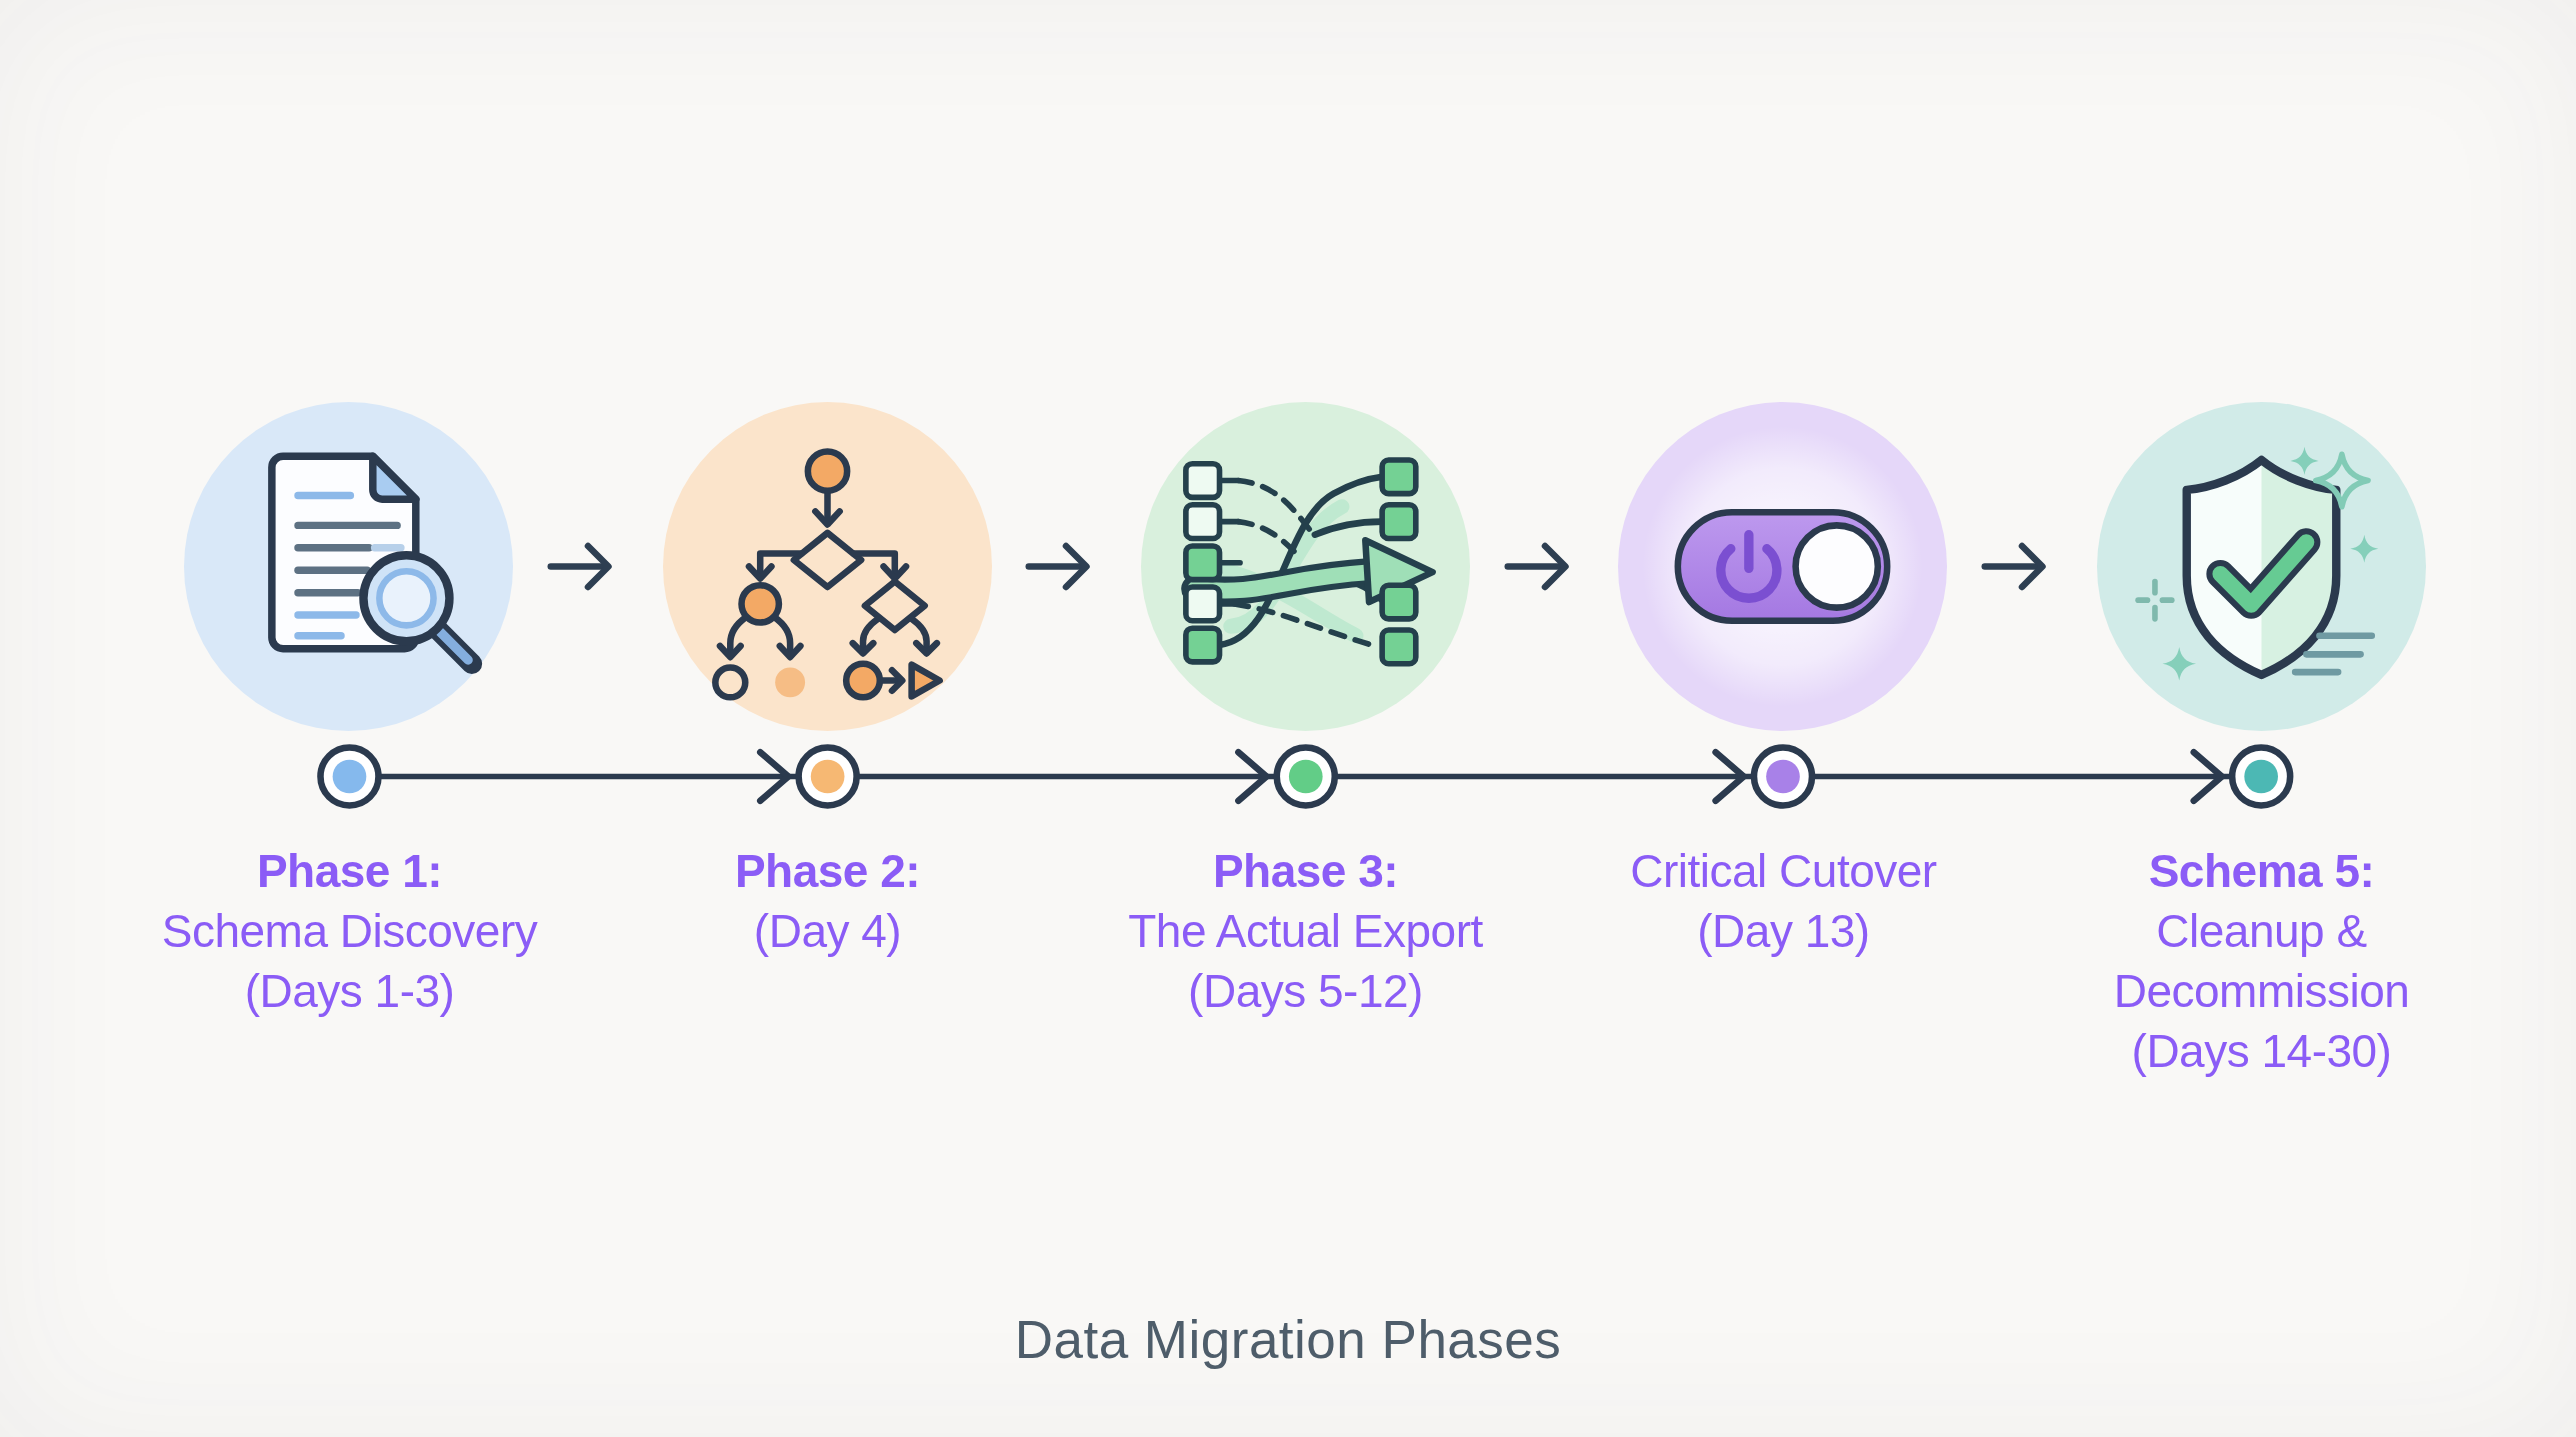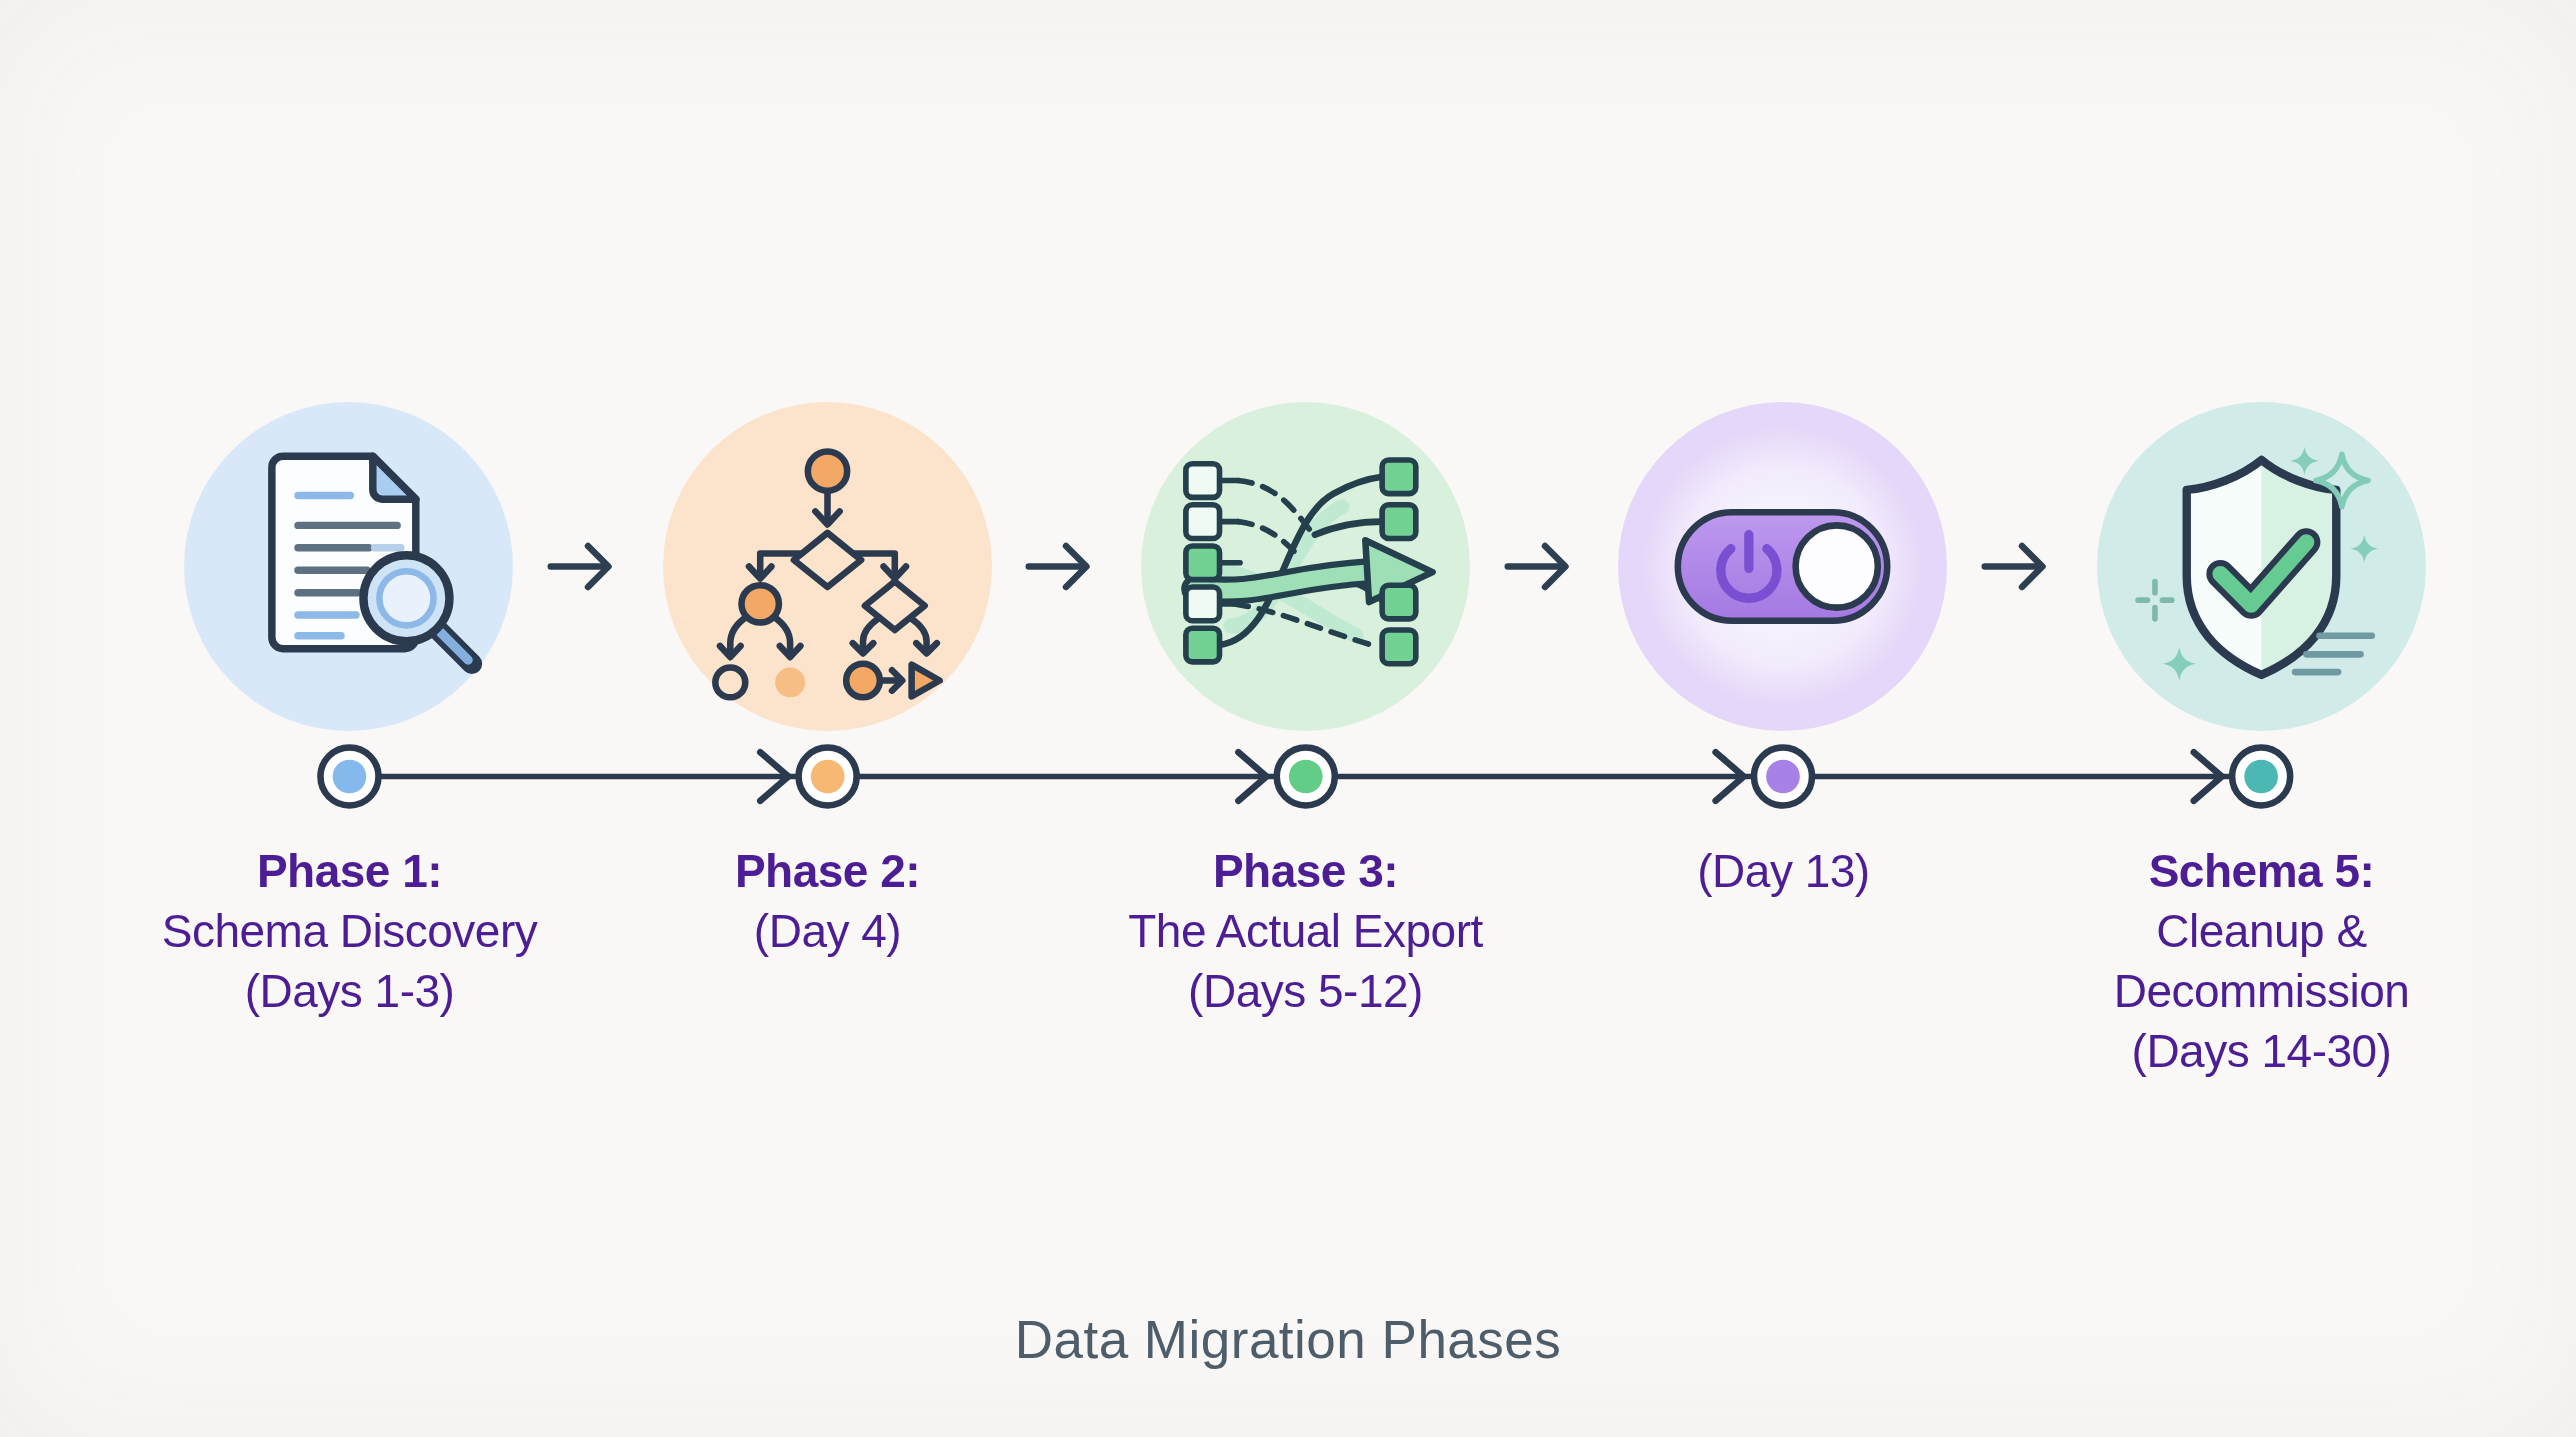--- a/index.html
+++ b/index.html
@@ -13,21 +13,21 @@
     box-shadow:inset 0 0 150px rgba(60,60,70,0.05);
   }
   .bubble{
     position:absolute;top:402px;width:329px;height:329px;border-radius:50%;
   }
   .bubble svg{position:absolute;left:0;top:0;width:329px;height:329px;}
   .flow-arrow{position:absolute;top:533px;width:90px;height:67px;}
   .timeline{position:absolute;left:0;top:711px;width:2576px;height:131px;}
   .phase-label{
     position:absolute;top:841px;width:487px;text-align:center;
-    font-size:46px;line-height:60px;color:#4c1d95;letter-spacing:-0.5px;
+    font-size:46px;line-height:60px;color:#8b5cf6;letter-spacing:-0.5px;
   }
   .phase-label .l-bold{font-weight:700;}
   .diagram-title{
     position:absolute;left:0;top:1309px;width:2576px;text-align:center;
     font-size:53px;font-weight:400;color:#4e5d6a;letter-spacing:0.5px;
   }
 </style>
 </head>
 <body>
 
@@ -244,20 +244,21 @@
     <div>(Day 4)</div>
   </div>
 
   <div class="phase-label" style="left:1062px">
     <div class="l-bold">Phase 3:</div>
     <div>The Actual Export</div>
     <div>(Days 5-12)</div>
   </div>
 
   <div class="phase-label" style="left:1540px">
+    <div>Critical Cutover</div>
     <div>(Day 13)</div>
   </div>
 
   <div class="phase-label" style="left:2018px">
     <div class="l-bold">Schema 5:</div>
     <div>Cleanup &amp;</div>
     <div>Decommission</div>
     <div>(Days 14-30)</div>
   </div>
 

